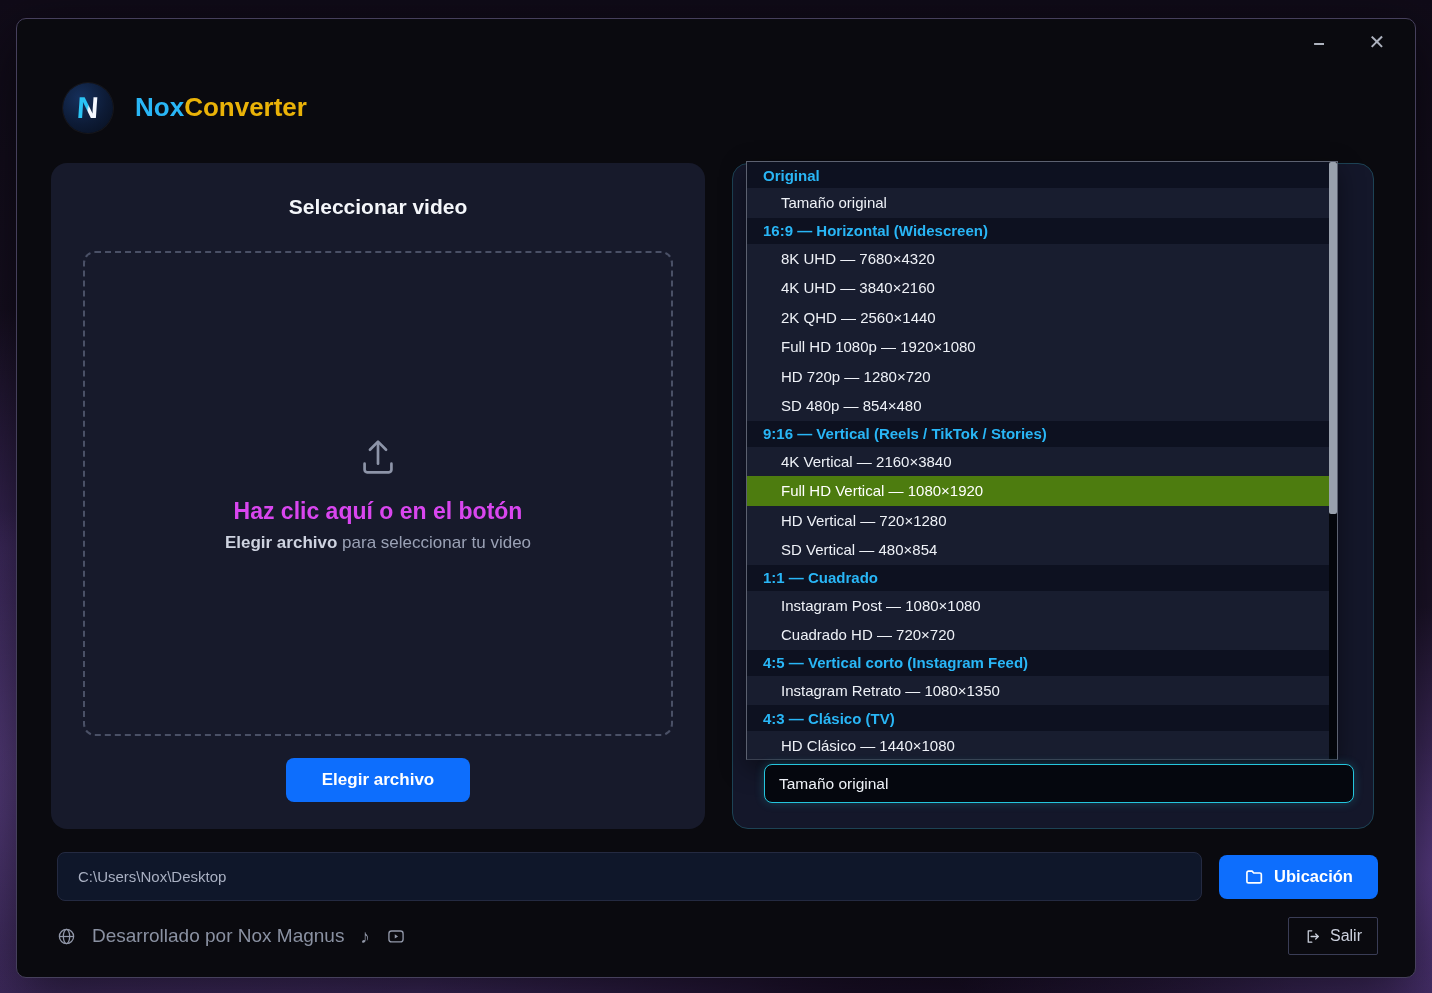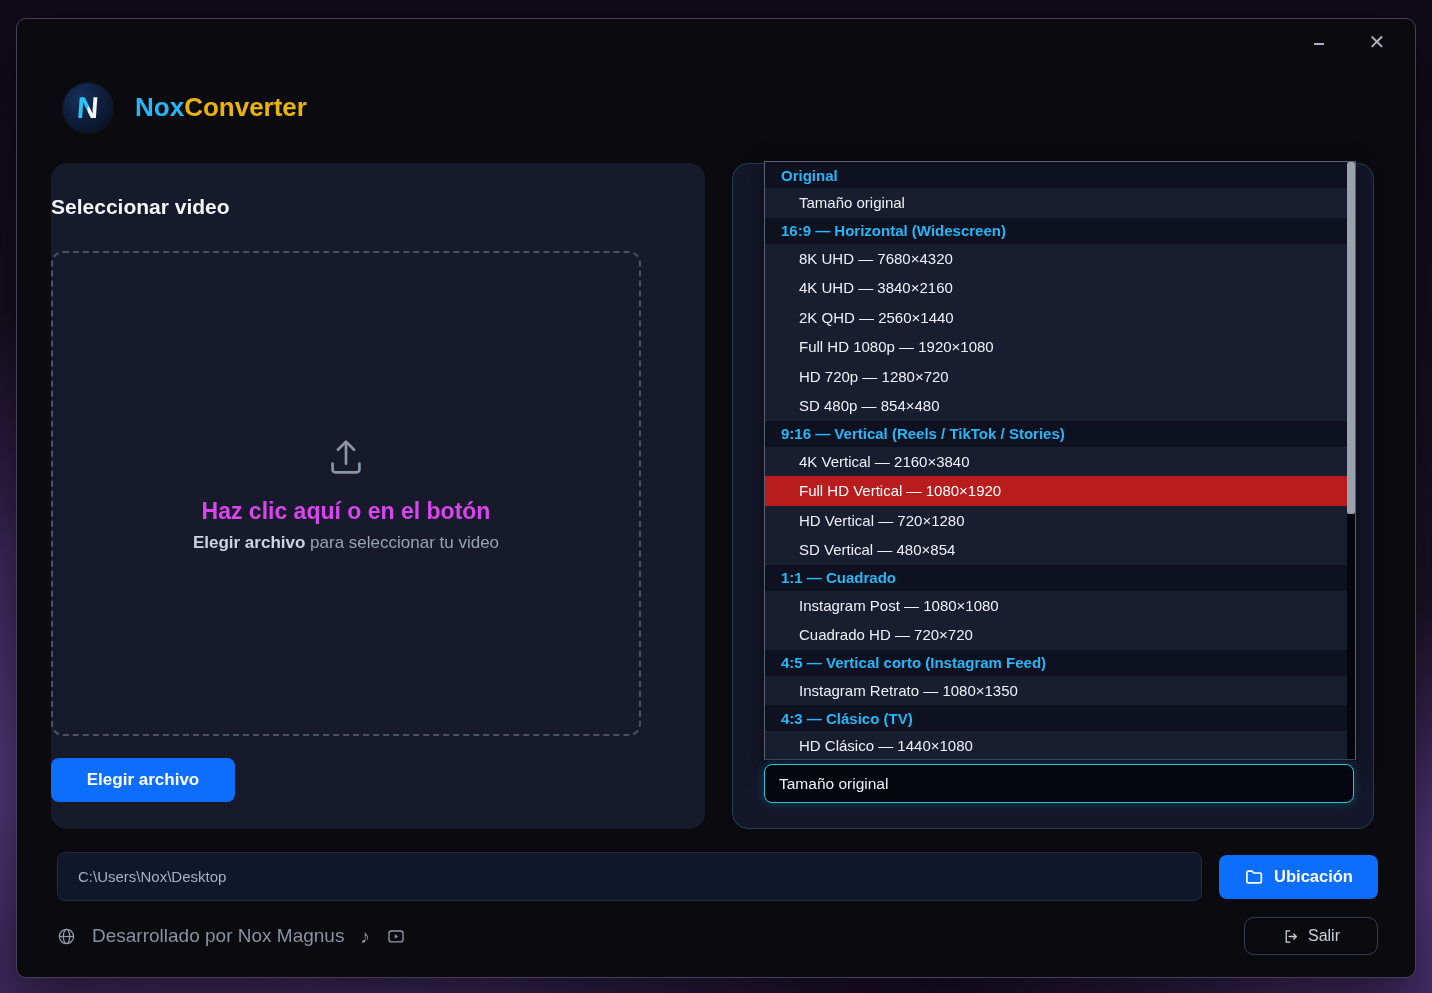--- a/index.html
+++ b/index.html
@@ -46,21 +46,21 @@
   }
   .brand-text { display:flex; flex-direction:row; line-height:1.2; }
   .brand-line1 { color:#29b6f6; font-size:26px; font-weight:700; }
   .brand-line2 { color:#eab308; font-size:26px; font-weight:700; }
 
   
   .panels { display:flex; margin-top:30px; padding:0 41px 0 34px; gap:27px; height:666px; }
   .panel {
     background:#171a2b; border-radius:16px; height:100%;
   }
-  .left-panel { width:654px; display:flex; flex-direction:column; align-items:flex-start; }
+  .left-panel { width:654px; display:flex; flex-direction:column; align-items:center; }
   .lp-title { color:#f4f6fa; font-size:21px; font-weight:700; margin-top:32px; }
   .dropzone {
     width:590px; height:488px; margin-top:32px;
     border:2px dashed #4a5066; border-radius:12px;
     display:flex; flex-direction:column; align-items:center; justify-content:center;
     color:#99a0b4;
   }
   .upload-icon { color:#8d94a8; margin-bottom:18px; }
   .hint1 { font-size:23px; color:#d946ef;font-weight:bold; }
   .hint2 { font-size:17px; color:#9aa1b5; margin-top:8px; }
@@ -69,30 +69,30 @@
     margin-top:22px; margin-bottom:27px;
     width:184px; height:44px; border:none; border-radius:8px;
     background:#0d6efd; color:#ffffff; font-size:17px; font-weight:700;
     font-family:"Liberation Sans", sans-serif; cursor:pointer;
   }
 
   .right-panel { flex:1; position:relative; border:1px solid #1d4355; background:#14172a; }
 
   
   .dropdown {
-    position:absolute; left:31px; top:-3px; width:592px; height:599px;
+    position:absolute; left:13px; top:-3px; width:592px; height:599px;
     background:#161b2c; border:1px solid #5c6170; border-bottom-color:#3a4050;
     box-shadow:0 8px 24px rgba(0,0,0,.45);
     overflow:hidden;
   }
   .dd-inner { position:absolute; left:0; top:0; right:8px; bottom:0; }
   .dd-row { display:flex; align-items:center; font-size:15px; white-space:nowrap; overflow:hidden; }
   .dd-header { height:26px; background:#0d1120; color:#29b6f6; font-weight:700; padding-left:16px; }
   .dd-option { height:29.5px; background:#181d2f; color:#eef1f7; padding-left:34px; }
-  .dd-selected { background:#b91c1c; color:#ffffff; }
+  .dd-selected { background:#4d7c0f; color:#ffffff; }
   .dd-scrollbar { position:absolute; right:0; top:0; bottom:0; width:8px; background:#04060b; }
   .dd-thumb { position:absolute; top:0; left:0; width:8px; height:352px; background:#99a1ad; border-radius:2px; }
 
   
   .size-select {
     position:absolute; left:31px; bottom:25px; width:590px; height:39px;
     background:#05070e; border:1.5px solid #25c5dd; border-radius:8px;
     display:flex; align-items:center; padding-left:14px;
     color:#eef1f7; font-size:15.5px; cursor:pointer;
     box-shadow:0 0 10px rgba(37,197,221,.25);
@@ -113,22 +113,22 @@
   }
 
   
   .footer { display:flex; align-items:center; margin-top:16px; padding:0 37px 0 40px; }
   .footer-left { display:flex; align-items:center; gap:16px; color:#878e9f; }
   .credit { font-size:19px; color:#8a91a2; }
   .soc-icon { color:#9298a9; display:flex; align-items:center; }
   .tiktok-glyph { font-size:19px; line-height:1; }
   .footer-spacer { flex:1; }
   .exit-btn {
-    width:134px; height:38px; background:transparent;
-    border:1px solid #3a3d56; border-radius:10px;
+    width:90px; height:38px; background:transparent;
+    border:1px solid #3a3d56; border-radius:2px;
     color:#ccd1de; font-size:16px;
     display:flex; align-items:center; justify-content:center; gap:9px;
     font-family:"Liberation Sans", sans-serif; cursor:pointer;
   }
   svg { display:block; }
 </style>
 </head>
 <body>
 
 <div class="window">

